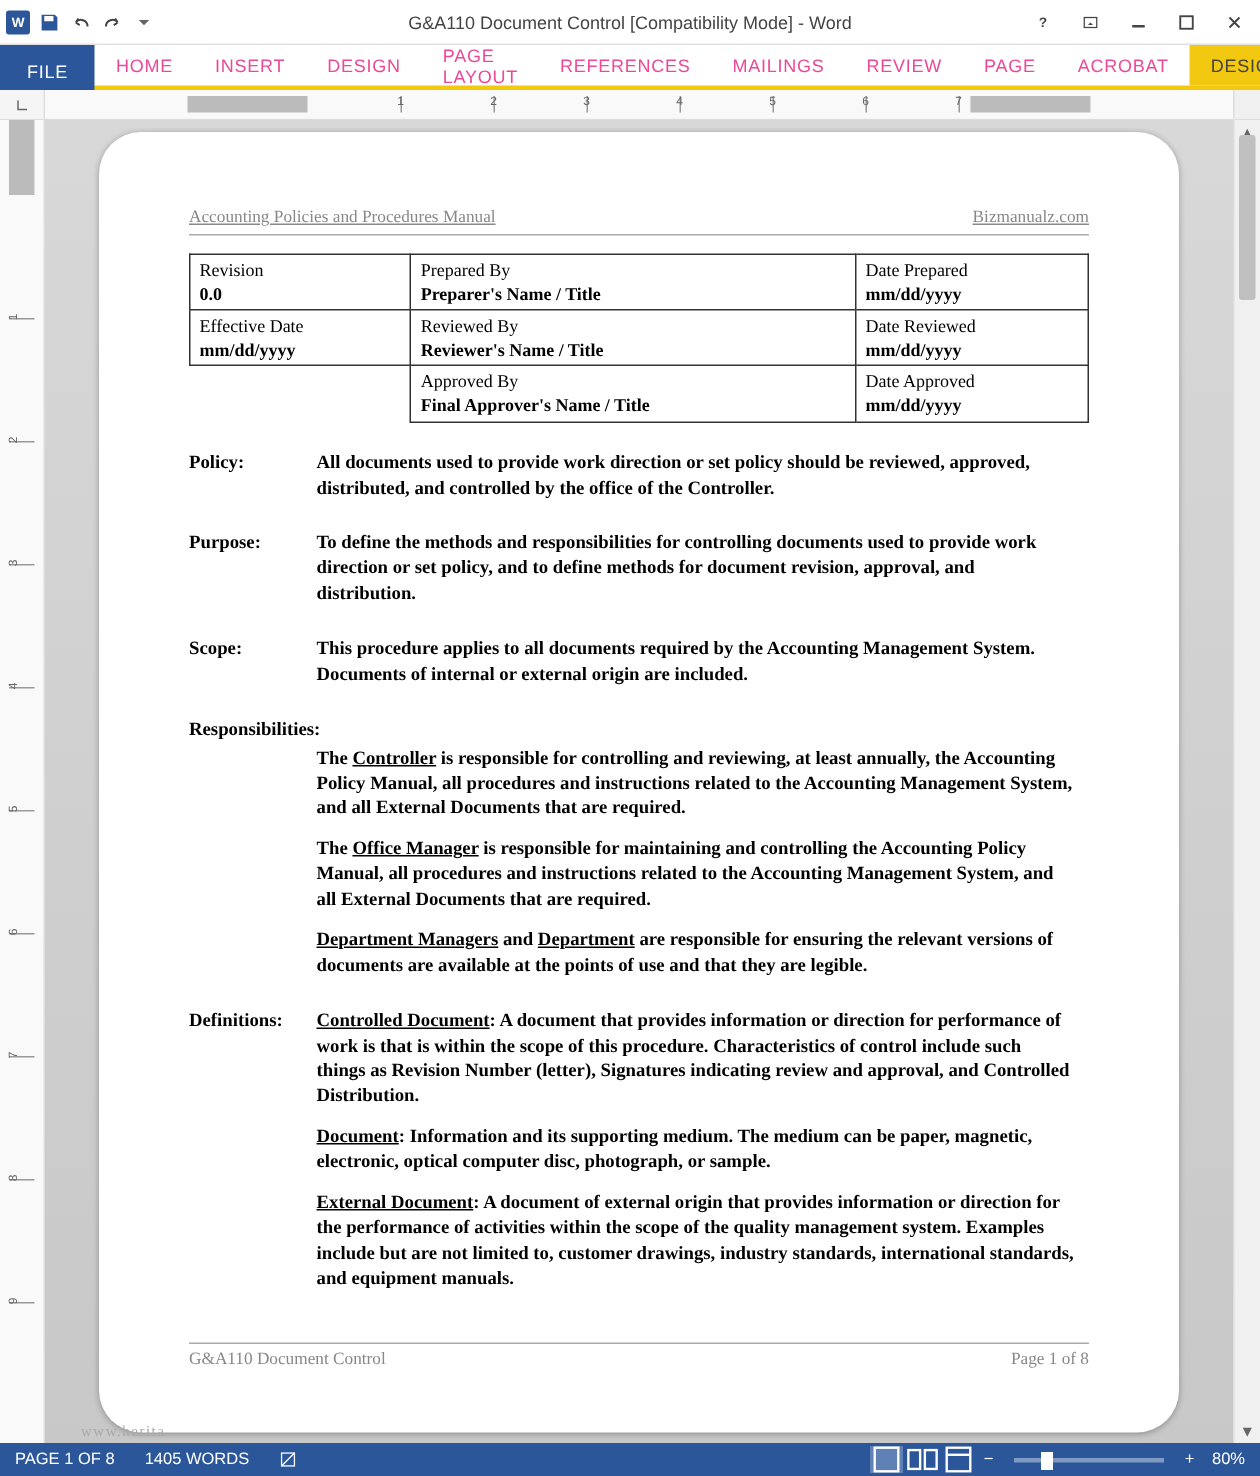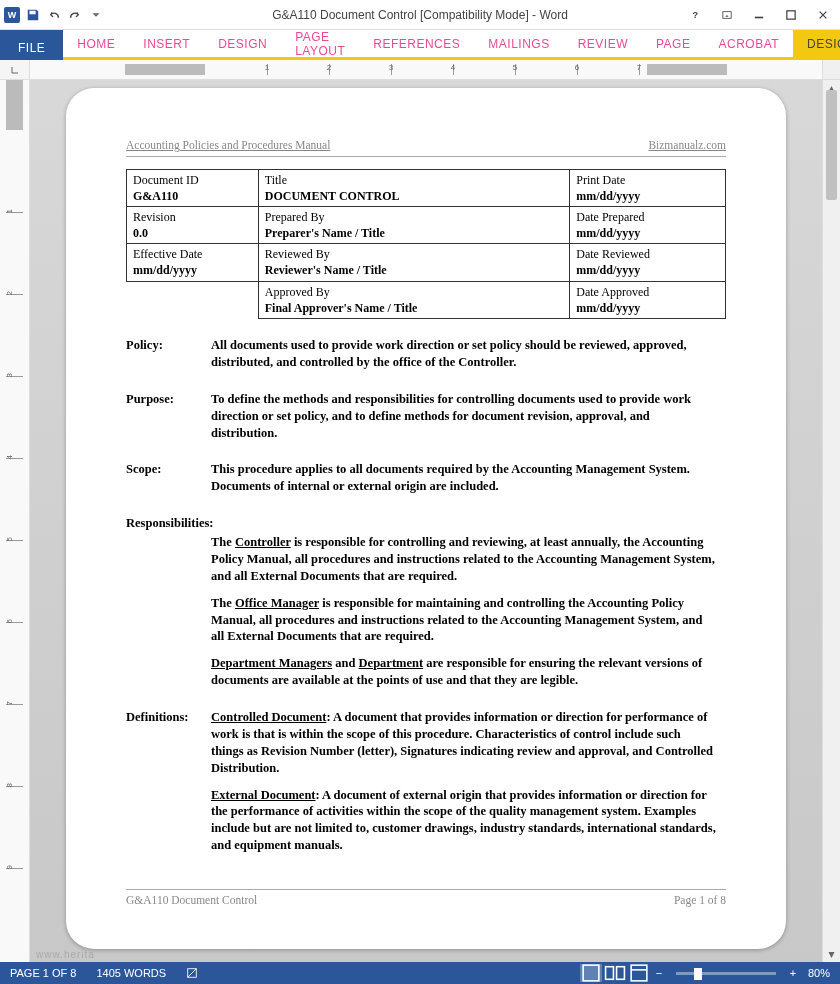--- a/index.html
+++ b/index.html
@@ -55,21 +55,21 @@
 .section-body p { margin-bottom:10px; }
 .u { text-decoration:underline; }
 
 .page-footer { position:relative; margin-top:25px; border-top:0.5px solid #aaa; padding-top:3px; display:flex; justify-content:space-between; color:#888; font-size:11.5px; }
 
 .vscroll { width:18px; background:#f0f0f0; border-left:1px solid #ddd; position:relative; }
 .vscroll-thumb { position:absolute; left:3px; right:3px; top:10px; height:110px; background:#c0c0c0; border-radius:2px; }
 .vscroll-arrow { position:absolute; left:0; right:0; height:16px; display:flex; align-items:center; justify-content:center; color:#666; }
 
 
-.watermark { position:absolute; left:6px; bottom:2px; font-size:10px; color:#aaa; font-family:Liberation Sans, sans-serif; letter-spacing:1px; }
+.watermark { position:absolute; left:24px; bottom:2px; font-size:10px; color:#aaa; font-family:Liberation Serif, serif; letter-spacing:1px; }
 
 
 .statusbar { position:absolute; bottom:0; left:0; right:0; height:22px; background:#2b579a; color:#fff; display:flex; align-items:center; font-size:11px; }
 .status-item { padding:0 10px; cursor:pointer; display:flex; align-items:center; gap:4px; }
 .status-item svg { width:12px; height:12px; }
 .status-right { margin-left:auto; display:flex; align-items:center; gap:2px; padding-right:6px; }
 .view-btn { width:22px; height:18px; display:flex; align-items:center; justify-content:center; cursor:pointer; }
 .view-btn.active { background:rgba(255,255,255,0.25); }
 .zoom-slider { width:100px; height:3px; background:rgba(255,255,255,0.4); position:relative; margin:0 8px; }
 .zoom-thumb { position:absolute; width:8px; height:12px; background:#fff; top:-4px; left:18px; }
@@ -201,25 +201,20 @@
   <div class="page-scroll">
     <div class="page">
 
       <div class="page-header">
         <span class="u">Accounting Policies and Procedures Manual</span>
         <span class="u">Bizmanualz.com</span>
       </div>
 
       <table class="info-table">
         <tbody>
-            <tr>
-          <td style="width:22%"><span>Document ID</span><br><span class="val">G&amp;A110</span></td>
-          <td style="width:52%"><span>Title</span><br><span class="val">DOCUMENT CONTROL</span></td>
-          <td style="width:26%"><span>Print Date</span><br><span class="val">mm/dd/yyyy</span></td>
-        </tr>
         <tr>
           <td><span>Revision</span><br><span class="val">0.0</span></td>
           <td><span>Prepared By</span><br><span class="val">Preparer's Name / Title</span></td>
           <td><span>Date Prepared</span><br><span class="val">mm/dd/yyyy</span></td>
         </tr>
         <tr>
           <td><span>Effective Date</span><br><span class="val">mm/dd/yyyy</span></td>
           <td><span>Reviewed By</span><br><span class="val">Reviewer's Name / Title</span></td>
           <td><span>Date Reviewed</span><br><span class="val">mm/dd/yyyy</span></td>
         </tr>
@@ -259,20 +254,21 @@
           <p><span>The </span><span class="u">Controller</span><span> is responsible for controlling and reviewing, at least annually, the Accounting Policy Manual, all procedures and instructions related to the Accounting Management System, and all External Documents that are required.</span></p>
           <p><span>The </span><span class="u">Office Manager</span><span> is responsible for maintaining and controlling the Accounting Policy Manual, all procedures and instructions related to the Accounting Management System, and all External Documents that are required.</span></p>
           <p><span class="u">Department Managers</span><span> and </span><span class="u">Department</span><span> are responsible for ensuring the relevant versions of documents are available at the points of use and that they are legible.</span></p>
         </div>
       </div>
 
       <div class="section">
         <div class="section-label">Definitions:</div>
         <div class="section-body">
           <p><span class="u">Controlled Document</span><span>:  A document that provides information or direction for performance of work is that is within the scope of this procedure.  Characteristics of control include such things as Revision Number (letter), Signatures indicating review and approval, and Controlled Distribution.</span></p>
+          <p><span class="u">Document</span><span>:  Information and its supporting medium.  The medium can be paper, magnetic, electronic, optical computer disc, photograph, or sample.</span></p>
           <p><span class="u">External Document</span><span>:  A document of external origin that provides information or direction for the performance of activities within the scope of the quality management system.  Examples include but are not limited to, customer drawings, industry standards, international standards, and equipment manuals.</span></p>
         </div>
       </div>
 
       <div class="page-footer">
         <span>G&amp;A110 Document Control</span>
         <span>Page 1 of 8</span>
       </div>
 
     </div>

